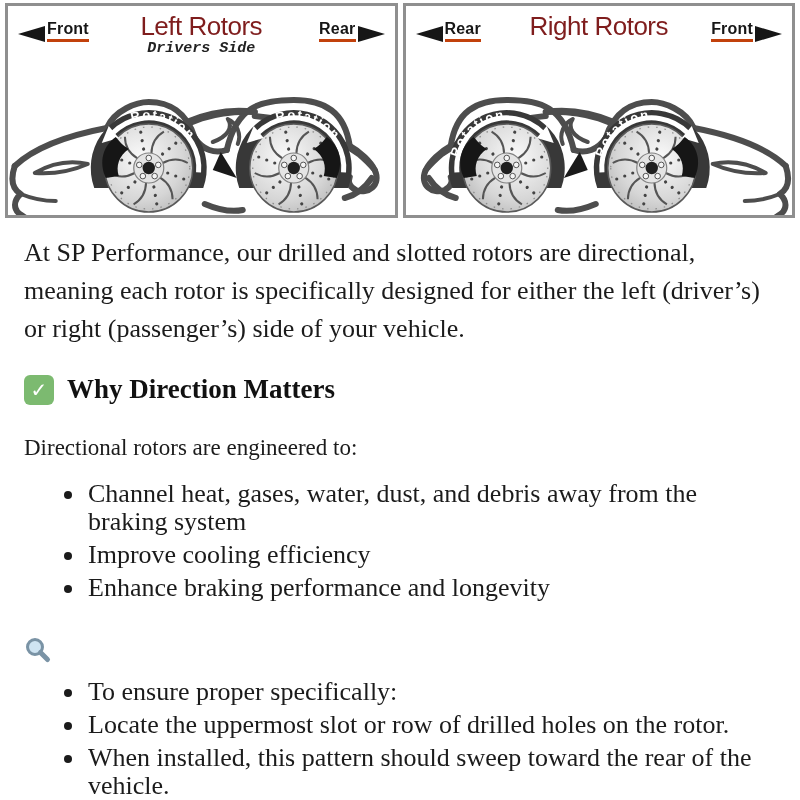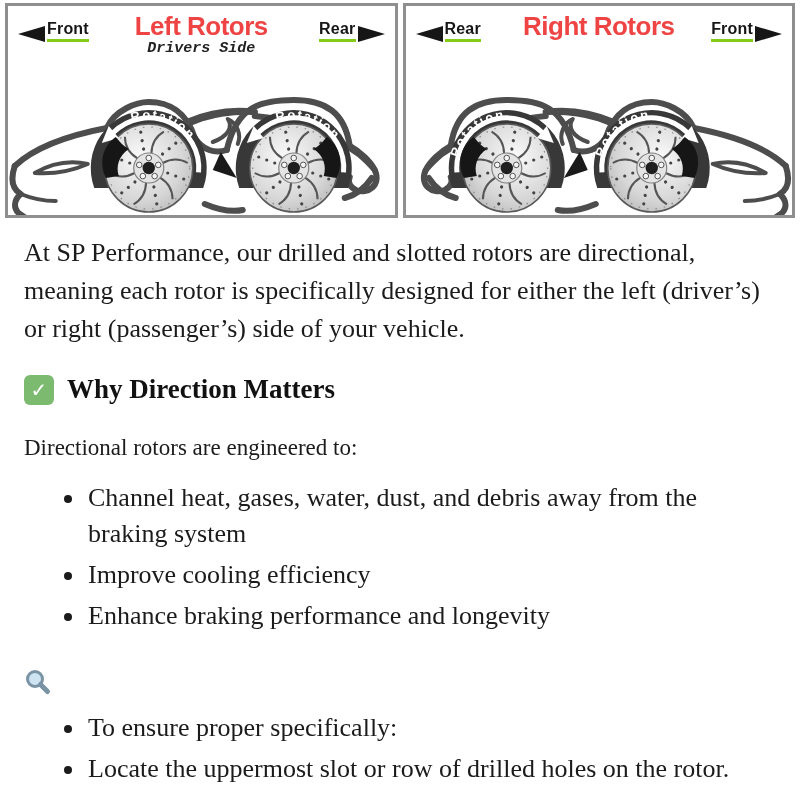--- a/index.html
+++ b/index.html
@@ -20,47 +20,47 @@
   .panel{flex:1;border:3px solid var(--panel-border);height:215px;background:#fff;overflow:hidden;}
   .panel header{
     position:relative;height:48px;padding:7px 12px 0 12px;
     font-family:"Liberation Sans","DejaVu Sans",sans-serif;
   }
   .dir{position:absolute;top:14px;display:flex;align-items:center;gap:2px;}
   .dir-left{left:10px;}
   .dir-right{right:10px;}
   .dir-text{
     font-weight:bold;font-size:16px;color:#161616;
-    border-bottom:3px solid #84cc16;padding-bottom:1px;letter-spacing:.2px;
+    border-bottom:3px solid #c2410c;padding-bottom:1px;letter-spacing:.2px;
   }
   .tri{width:0;height:0;border-top:8px solid transparent;border-bottom:8px solid transparent;}
   .tri-left{border-right:27px solid #161616;margin-top:6px;}
   .tri-right{border-left:27px solid #161616;margin-top:6px;}
   .titles{text-align:center;line-height:1;}
   .titles h1{
-    margin:0;font-size:26px;font-weight:700;letter-spacing:-.5px;color:#ef4444;
+    margin:0;font-size:26px;font-weight:400;letter-spacing:-.5px;color:#7f1d1d;
   }
   .titles .sub{font-size:15px;font-weight:700;font-style:italic;color:#222;margin-top:2px;font-family:Liberation Mono, monospace;}
   svg.car{display:block;width:100%;height:164px;}
   .rot{font-family:"Liberation Sans","DejaVu Sans",sans-serif;font-size:13px;font-weight:bold;fill:#ffffff;letter-spacing:1.5px;}
   
   .content{padding:0 24px;}
   .intro{margin:16px 0 0 0;font-size:26px;line-height:38px;max-width:762px;}
   .h-check{
     margin:26px 0 0 0;font-size:27px;font-weight:bold;color:#111;
     display:flex;align-items:center;gap:13px;
   }
   .check-icon{
     width:30px;height:30px;border-radius:6px;background:var(--accent-green);
     display:inline-flex;align-items:center;justify-content:center;flex:0 0 auto;
     color:#fff;font-family:"DejaVu Sans",sans-serif;font-size:20px;font-weight:bold;
   }
   .lead{margin:25px 0 0 0;font-size:23px;line-height:36px;}
   ul.blist{margin:14px 0 0 0;padding:0 0 0 62px;max-width:730px;}
-  ul.blist li{font-size:26px;line-height:36px;margin:5px 0;padding-left:2px;}
+  ul.blist li{font-size:26px;line-height:28px;margin:5px 0;padding-left:2px;}
   .h-mag{
     margin:34px 0 0 0;font-size:27px;font-weight:normal;color:#222;
     display:flex;align-items:center;gap:10px;
   }
   .mag-icon{flex:0 0 auto;display:inline-block;}
 </style>
 </head>
 <body>
 
 <svg width="0" height="0" style="position:absolute" aria-hidden="true">

